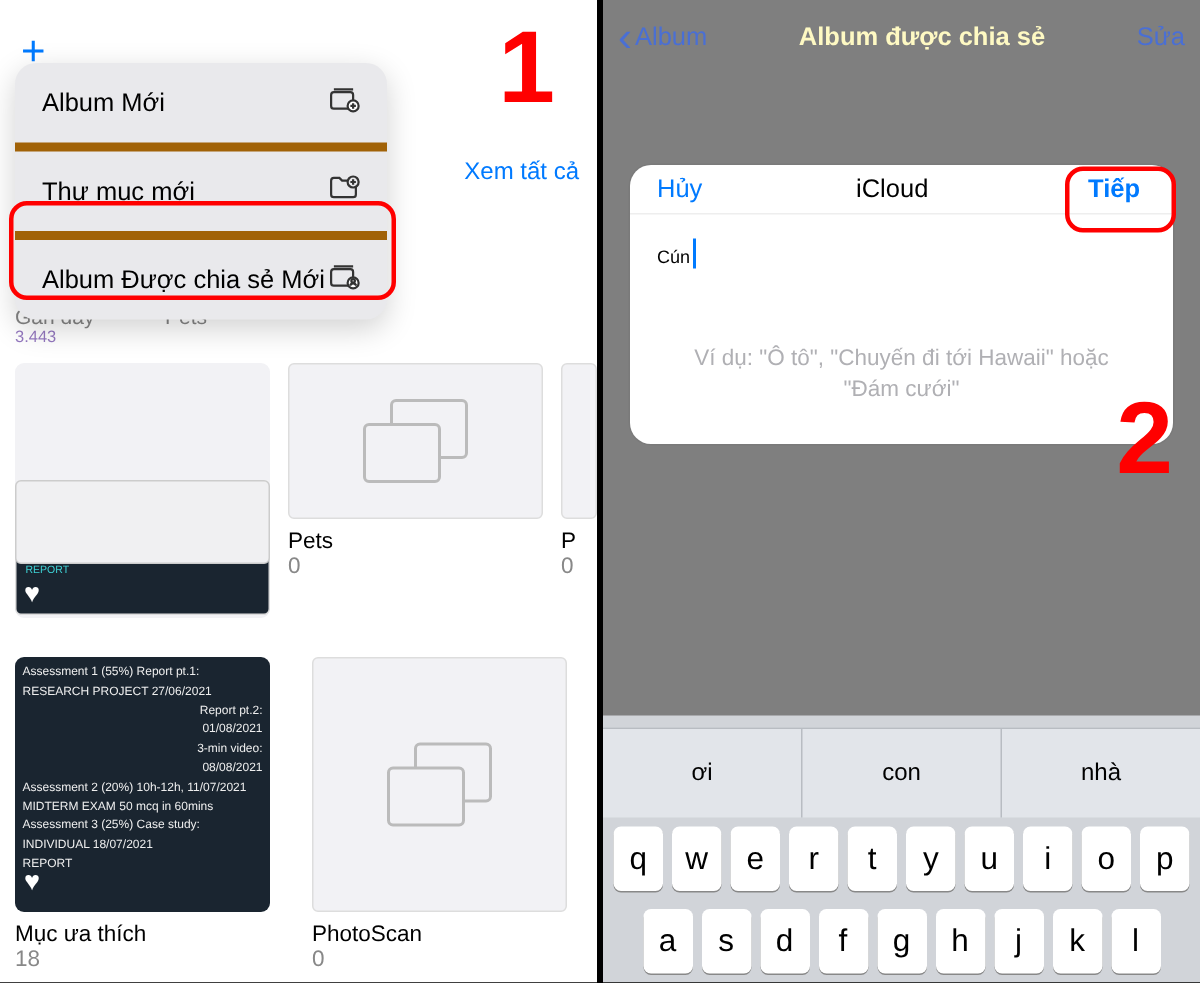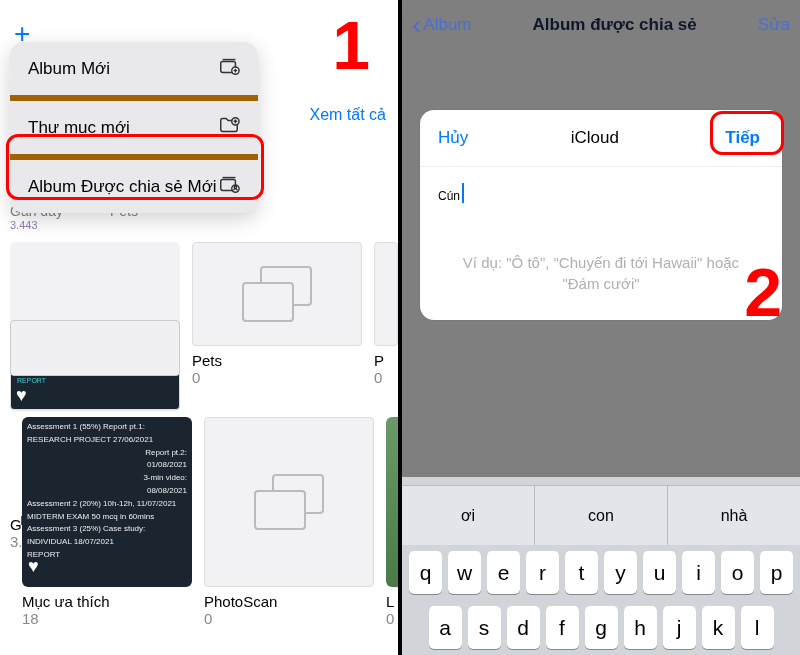--- a/index.html
+++ b/index.html
@@ -46,25 +46,25 @@
 .faded-row { position: absolute; top: 200px; left: 10px; right: 0; display: flex; gap: 12px; z-index: 2; opacity: 0.6; }
 .faded-caption { font-size: 14px; color: #333; margin-top: 3px; }
 .faded-sub { font-size: 11px; color: #4c1d95; }
 
 .third-clip { width: 12px; height: 170px; background: linear-gradient(#6a9a6a, #4a7a4a); border-radius: 6px 0 0 6px; }
 
 
 .nav-bar { position: absolute; top: 0; left: 0; right: 0; height: 50px; display: flex; align-items: center; justify-content: space-between; padding: 0 10px; }
 .nav-back { color: #4a6fd4; font-size: 17px; display: flex; align-items: center; }
 .nav-back-chev { font-size: 28px; font-weight: 300; margin-right: 2px; }
-.nav-title { font-weight: 600; font-size: 17px; color: #0f172a; }
+.nav-title { font-weight: 600; font-size: 17px; color: #fef9c3; }
 .nav-edit { color: #4a6fd4; font-size: 17px; }
 
 .modal { position: absolute; top: 110px; left: 18px; right: 18px; background: #fff; border-radius: 14px; box-shadow: 0 0 0 1px rgba(0,0,0,.04); overflow: hidden; }
-.modal-header { display: flex; align-items: center; justify-content: space-between; padding: 12px 18px; border-bottom: 1px solid #eee; }
+.modal-header { display: flex; align-items: center; justify-content: space-between; padding: 0 18px; border-bottom: 1px solid #eee; }
 .mh-cancel { color: #007aff; font-size: 17px; }
 .mh-title { font-weight: 400; font-size: 17px; }
 .mh-next { color: #007aff; font-size: 17px; font-weight: 600; padding: 6px 4px; }
 .modal-body { padding: 16px 18px 8px; }
 .input-value { font-size: 12px; color: #000; }
 .cursor { display: inline-block; width: 2px; height: 20px; background: #007aff; vertical-align: text-bottom; margin-left: 2px; }
 .placeholder { color: #b0b0b4; font-size: 15px; text-align: center; padding: 48px 20px 18px; line-height: 1.4; }
 
 .keyboard { position: absolute; bottom: 0; left: 0; right: 0; background: #d1d4d9; padding-top: 8px; }
 .suggest-bar { display: flex; height: 60px; background: #e2e5ea; border-top: 1px solid #b8bcc2; }
@@ -154,21 +154,21 @@
       <div class="album-title">Pets</div>
       <div class="album-count">0</div>
     </div>
     <div style="width:12px">
       <div class="thumb thumb-ghost" style="height:104px; width:24px"></div>
       <div class="album-title">P</div>
       <div class="album-count">0</div>
     </div>
   </div>
 
-  <div style="position:absolute; top:417px; left:10px; right:0; display:flex; gap:12px;justify-content:flex-end;">
+  <div style="position:absolute; top:438px; left:10px; right:0; display:flex; gap:28px;">
     <div class="album-item">
       <div class="thumb-full">
         <div><span class="tiny">Assessment 1 (55%)</span> <span class="tiny">Report pt.1:</span></div>
         <div><span class="cyan">RESEARCH PROJECT</span> <span class="orange">27/06/2021</span></div>
         <div style="text-align:right"><span class="tiny">Report pt.2:</span></div>
         <div style="text-align:right"><span class="orange">01/08/2021</span></div>
         <div style="text-align:right"><span class="tiny">3-min video:</span></div>
         <div style="text-align:right"><span class="orange">08/08/2021</span></div>
         <div><span class="tiny">Assessment 2 (20%)</span> <span class="orange">10h-12h, 11/07/2021</span></div>
         <div><span class="cyan">MIDTERM EXAM</span> <span class="tiny">50 mcq in 60mins</span></div>

